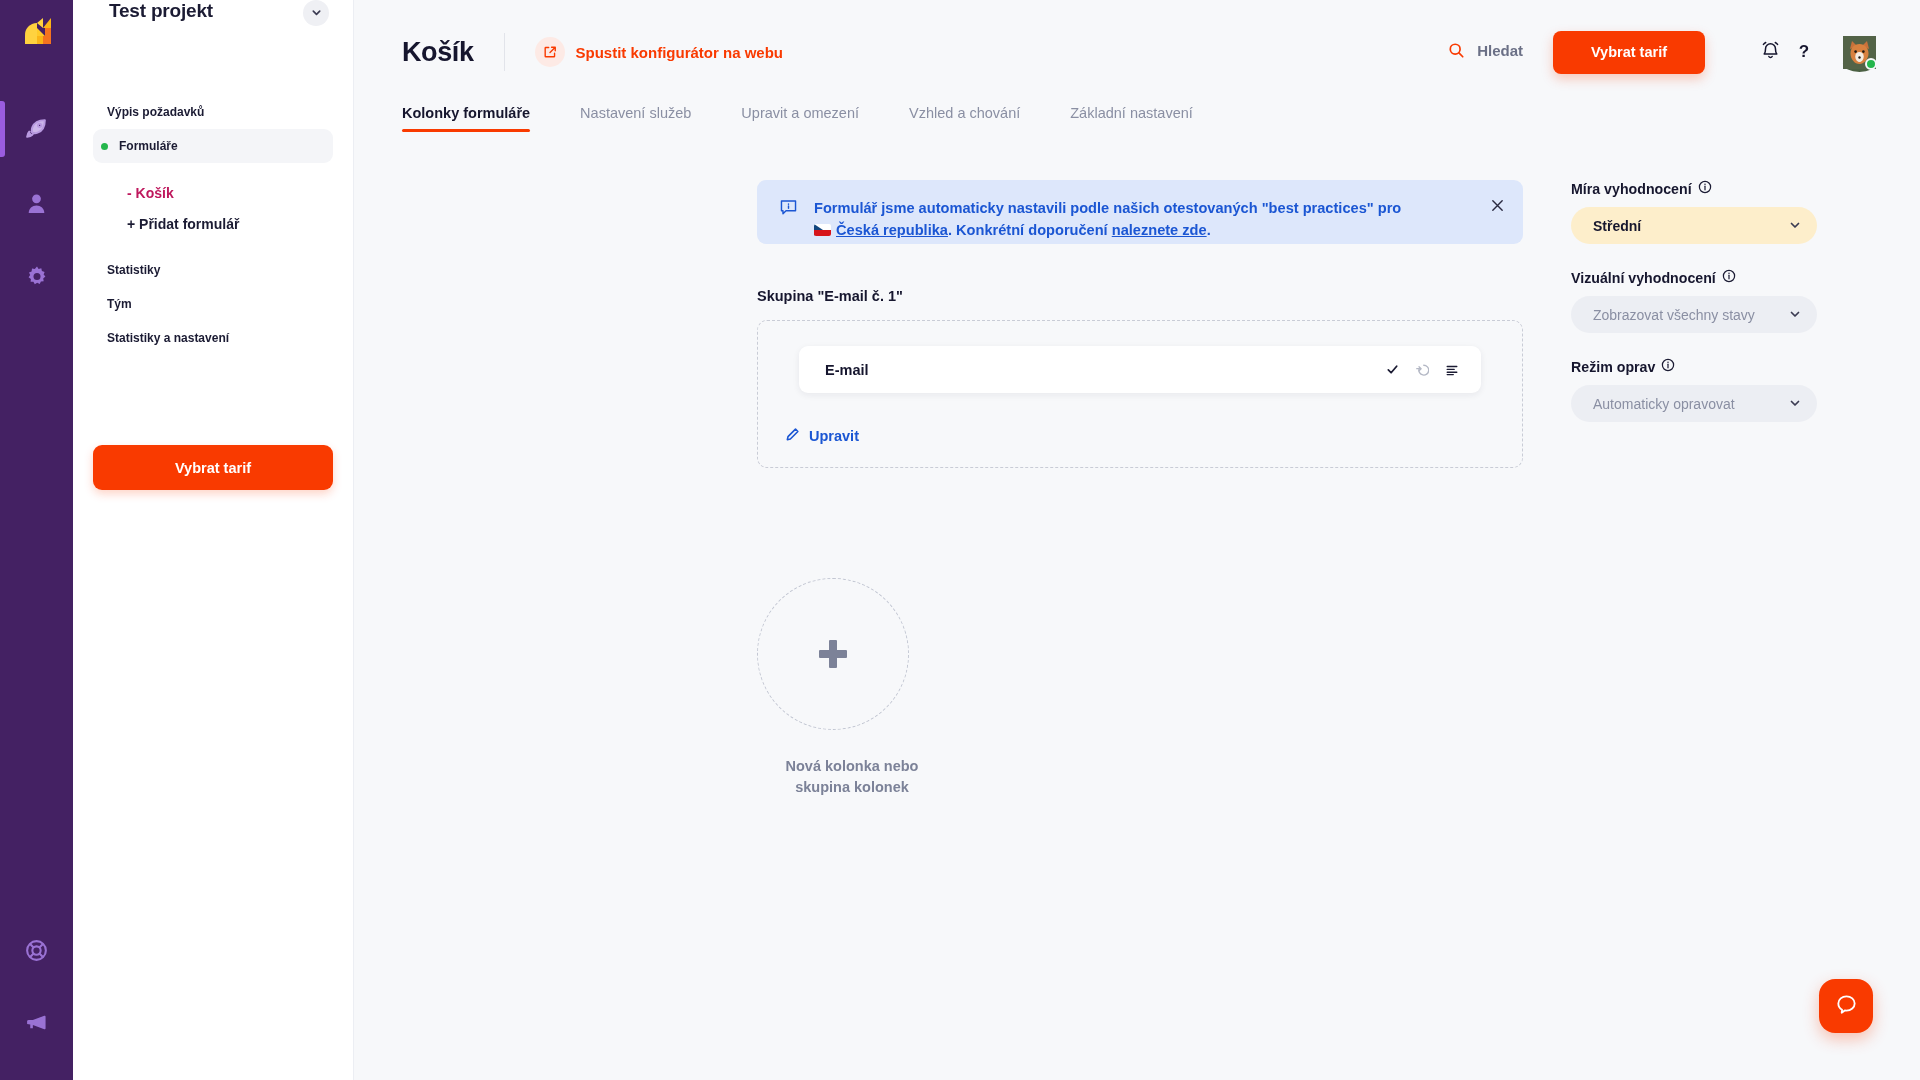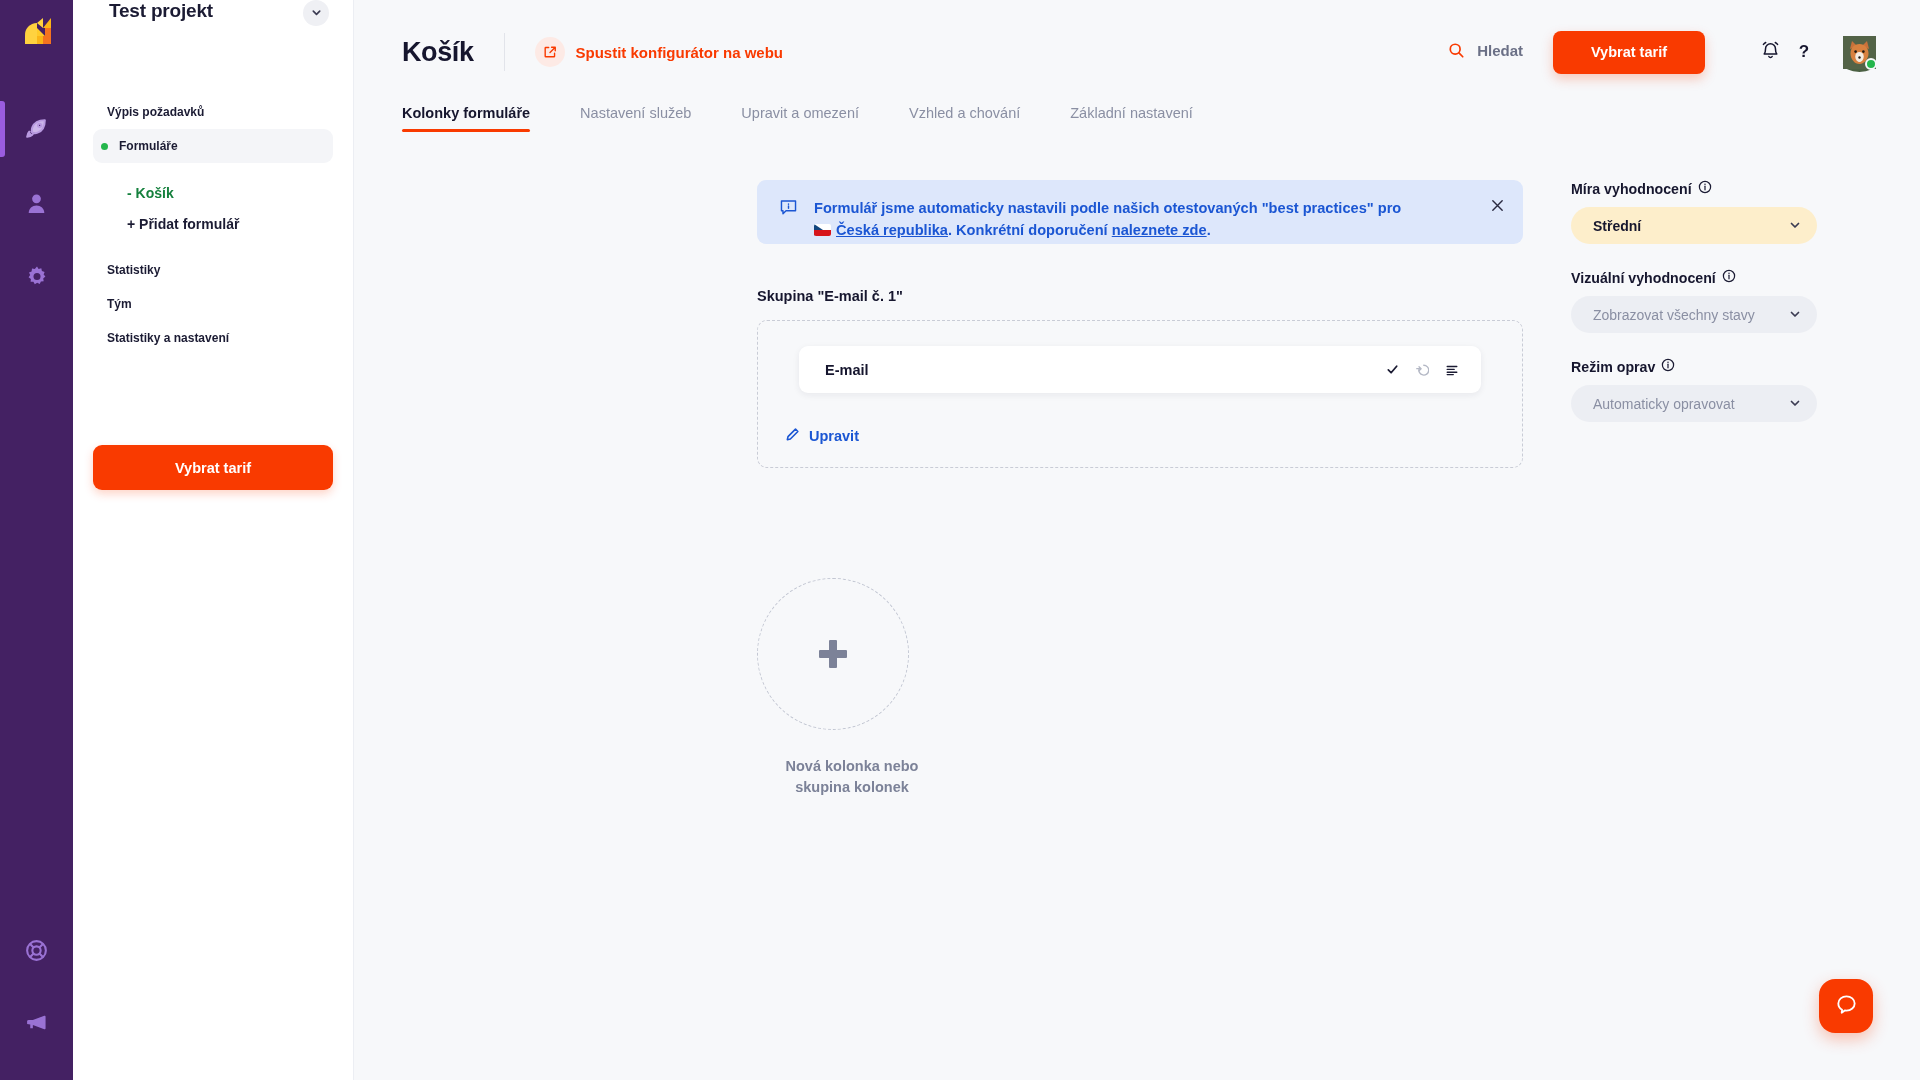--- a/index.html
+++ b/index.html
@@ -67,21 +67,21 @@
     position: relative;
   }
   .sb-link.active { background: #f4f5f8; }
   .sb-dot { width: 7px; height: 7px; border-radius: 50%; background: #24b64c; position: absolute; left: 8px; }
   .sb-link.active .sb-label { margin-left: 12px; }
   .sb-sub {
     font-size: 14px; font-weight: 700;
     padding: 0 14px 0 34px; height: 31px; display: flex; align-items: center;
     cursor: pointer;
   }
-  .sb-sub.current { color: #15803d; }
+  .sb-sub.current { color: #be185d; }
   .sb-sub.add { color: #1b1b33; }
   .sb-gap { height: 14px; }
   .sb-cta {
     position: absolute; left: 20px; right: 20px; top: 445px;
     background: #f93a00; color: #fff;
     height: 45px; border-radius: 9px; border: none;
     font-family: inherit; font-size: 14.5px; font-weight: 700;
     cursor: pointer;
     box-shadow: 0 4px 10px rgba(249,58,0,0.22);
   }

